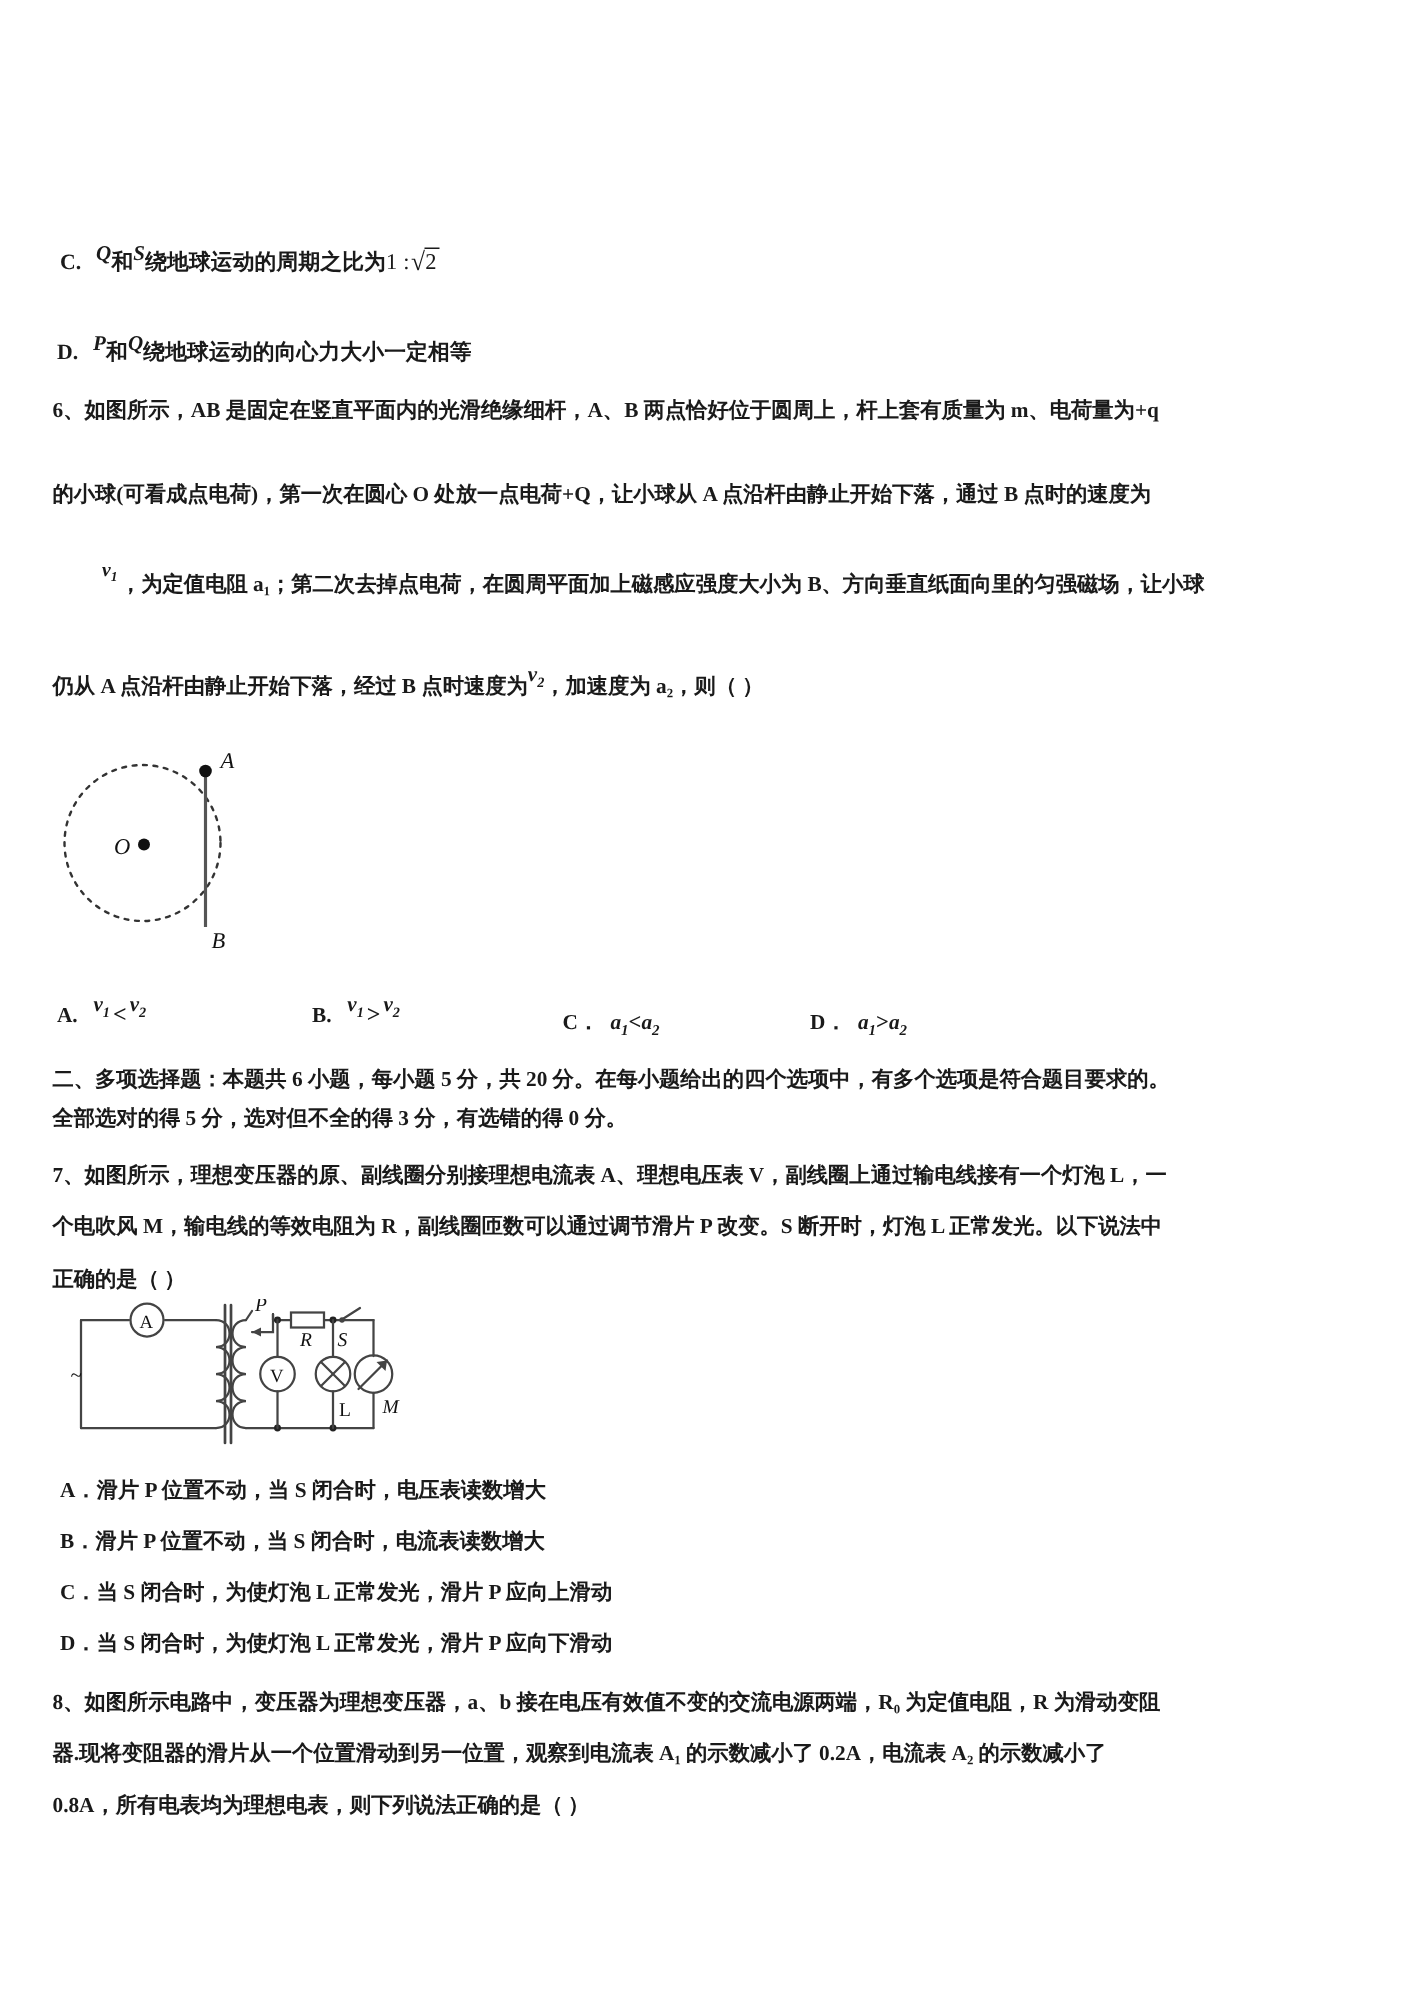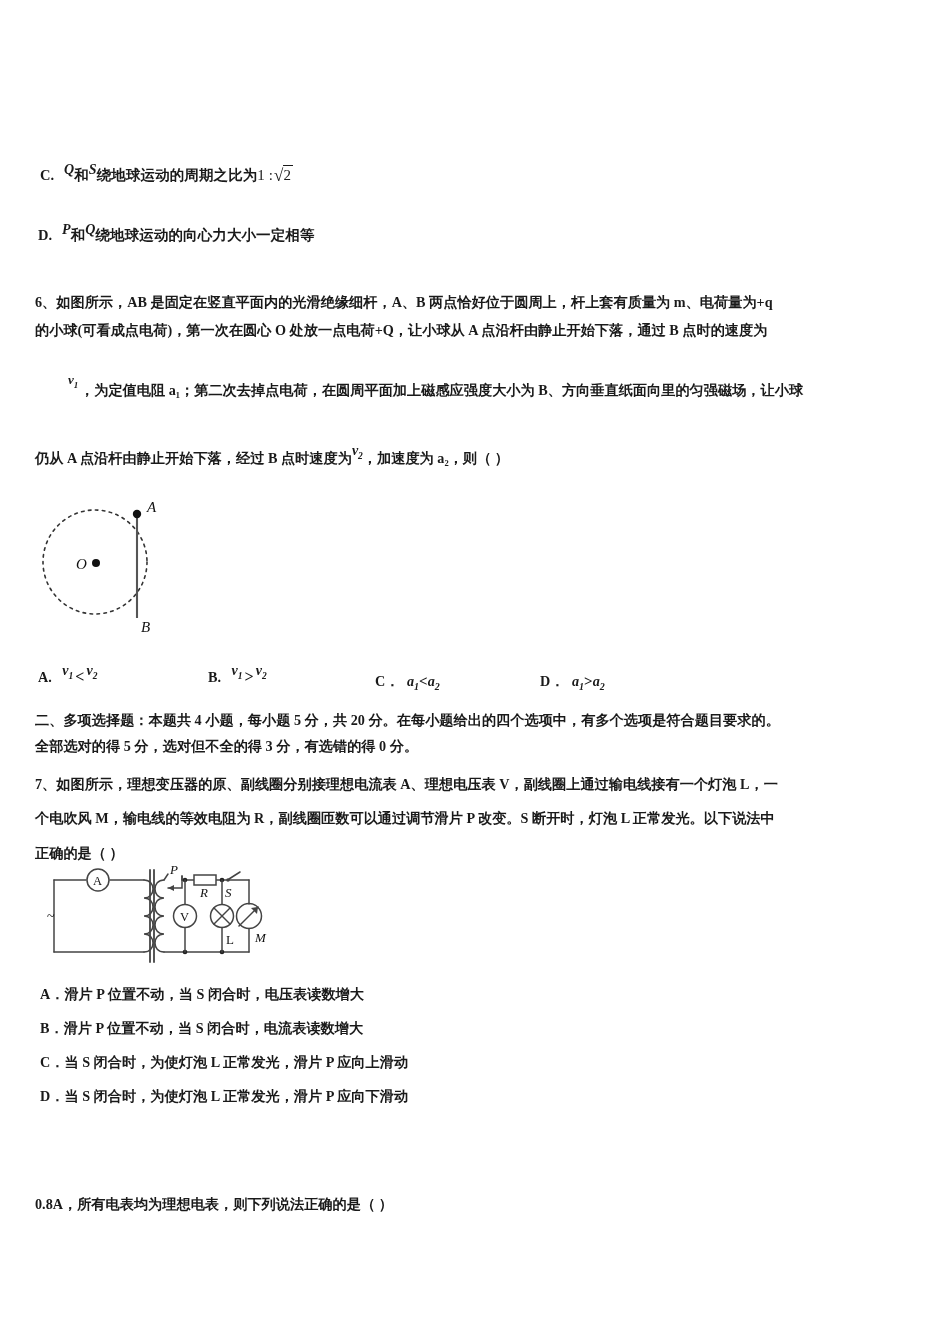--- a/index.html
+++ b/index.html
@@ -130,21 +130,21 @@
   <div class="line" style="left:40px; top:165px;">
     <span class="opt-label">C.</span>
     <span class="var-raised" style="top:-6px; margin-left:6px;">Q</span><span>和</span><span class="var-raised" style="top:-6px;">S</span><span>绕地球运动的周期之比为</span><span class="ratio"><span>1 :</span><span class="sqrt"><span class="radsign">√</span><span class="radicand">2</span></span></span>
   </div>
 
   <div class="line" style="left:38px; top:227px;">
     <span class="opt-label">D.</span>
     <span class="var-raised" style="top:-6px; margin-left:6px;">P</span><span>和</span><span class="var-raised" style="top:-6px;">Q</span><span>绕地球运动的向心力大小一定相等</span>
   </div>
 
-  <div class="body-text" style="left:35px; top:294px;">
+  <div class="body-text" style="left:35px; top:266px;">
     <span>6、</span><span>如图所示，AB 是固定在竖直平面内的光滑绝缘细杆，A、B 两点恰好位于圆周上，杆上套有质量为 m、电荷量为+q</span>
   </div>
   <div class="body-text" style="left:35px; top:322px;">的小球(可看成点电荷)，第一次在圆心 O 处放一点电荷+Q，让小球从 A 点沿杆由静止开始下落，通过 B 点时的速度为</div>
 
   <div class="body-text" style="left:68px; top:372px; font-style:italic; font-size:13px;">
     <span>v</span><sub style="font-size:9px;">1</sub>
   </div>
   <div class="body-text" style="left:80px; top:382px;">，为定值电阻 a₁；第二次去掉点电荷，在圆周平面加上磁感应强度大小为 B、方向垂直纸面向里的匀强磁场，让小球</div>
 
   <div class="body-text" style="left:35px; top:450px;">
@@ -181,21 +181,21 @@
   <div class="choice" style="left:375px; top:672px;">
     <span class="opt-label">C．</span>
     <span class="inline-var" style="margin-left:4px;"><span>a</span><sub>1</sub></span><span style="font-size:15px;">&lt;</span><span class="inline-var"><span>a</span><sub>2</sub></span>
   </div>
 
   <div class="choice" style="left:540px; top:672px;">
     <span class="opt-label">D．</span>
     <span class="inline-var" style="margin-left:4px;"><span>a</span><sub>1</sub></span><span style="font-size:15px;">&gt;</span><span class="inline-var"><span>a</span><sub>2</sub></span>
   </div>
 
-  <div class="body-text" style="left:35px; top:712px;">二、多项选择题：本题共 4 小题，每小题 5 分，共 20 分。在每小题给出的四个选项中，有多个选项是符合题目要求的。</div>
+  <div class="body-text" style="left:35px; top:712px;">二、多项选择题：本题共 6 小题，每小题 5 分，共 20 分。在每小题给出的四个选项中，有多个选项是符合题目要求的。</div>
   <div class="body-text" style="left:35px; top:738px;">全部选对的得 5 分，选对但不全的得 3 分，有选错的得 0 分。</div>
 
   <div class="body-text" style="left:35px; top:776px;">
     <span>7、</span><span>如图所示，理想变压器的原、副线圈分别接理想电流表 A、理想电压表 V，副线圈上通过输电线接有一个灯泡 L，一</span>
   </div>
   <div class="body-text" style="left:35px; top:810px;">个电吹风 M，输电线的等效电阻为 R，副线圈匝数可以通过调节滑片 P 改变。S 断开时，灯泡 L 正常发光。以下说法中</div>
   <div class="body-text" style="left:35px; top:845px;">正确的是（ ）</div>
 
   <div id="fig-transformer">
     <svg class="fig-svg" width="225" height="100" viewBox="0 0 225 100" xmlns="http://www.w3.org/2000/svg">
@@ -264,15 +264,19 @@
       <text x="211" y="76" font-family="Liberation Serif, serif" font-size="13" font-style="italic" fill="#111111">M</text>
       <text x="3" y="55" font-family="Liberation Serif, serif" font-size="14" fill="#111111">~</text>
     </svg>
   </div>
 
   <div class="body-text" style="left:40px; top:986px;">A．滑片 P 位置不动，当 S 闭合时，电压表读数增大</div>
   <div class="body-text" style="left:40px; top:1020px;">B．滑片 P 位置不动，当 S 闭合时，电流表读数增大</div>
   <div class="body-text" style="left:40px; top:1054px;font-family:Liberation Serif, serif;">C．当 S 闭合时，为使灯泡 L 正常发光，滑片 P 应向上滑动</div>
   <div class="body-text" style="left:40px; top:1088px;">D．当 S 闭合时，为使灯泡 L 正常发光，滑片 P 应向下滑动</div>
 
+  <div class="body-text" style="left:35px; top:1127px;">
+    <span>8、</span><span>如图所示电路中，变压器为理想变压器，a、b 接在电压有效值不变的交流电源两端，R₀ 为定值电阻，R 为滑动变阻</span>
+  </div>
+  <div class="body-text" style="left:35px; top:1161px;">器.现将变阻器的滑片从一个位置滑动到另一位置，观察到电流表 A₁ 的示数减小了 0.2A，电流表 A₂ 的示数减小了</div>
   <div class="body-text" style="left:35px; top:1196px;">0.8A，所有电表均为理想电表，则下列说法正确的是（ ）</div>
 
 </div>
 
 </body></html>

